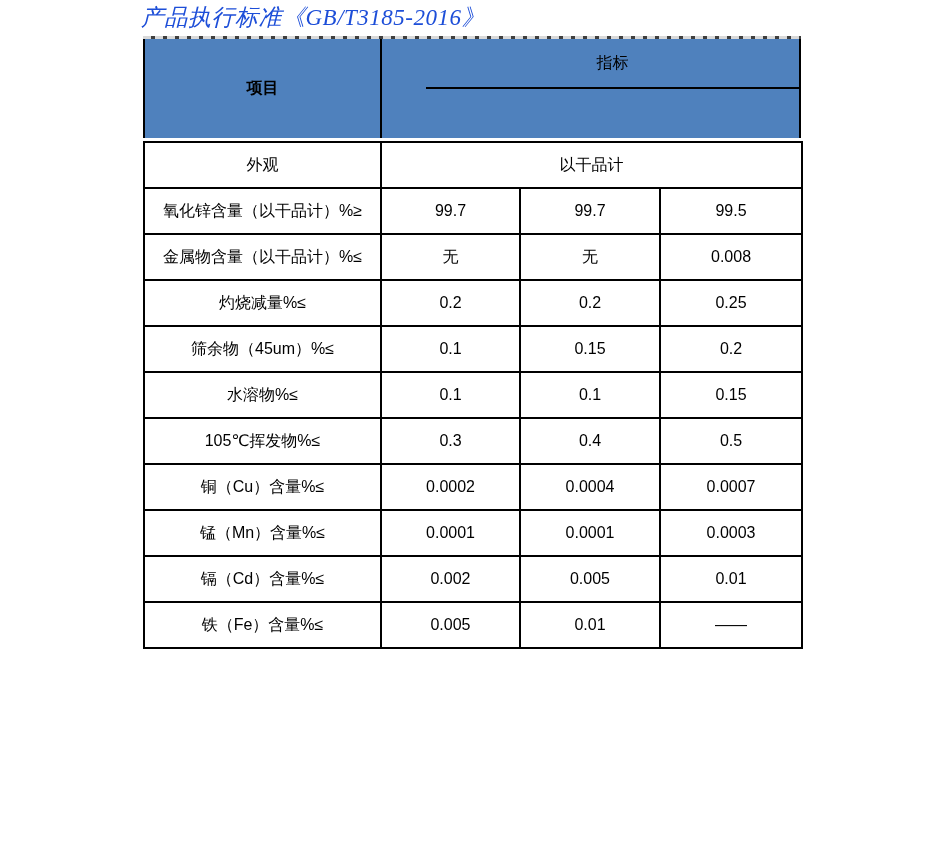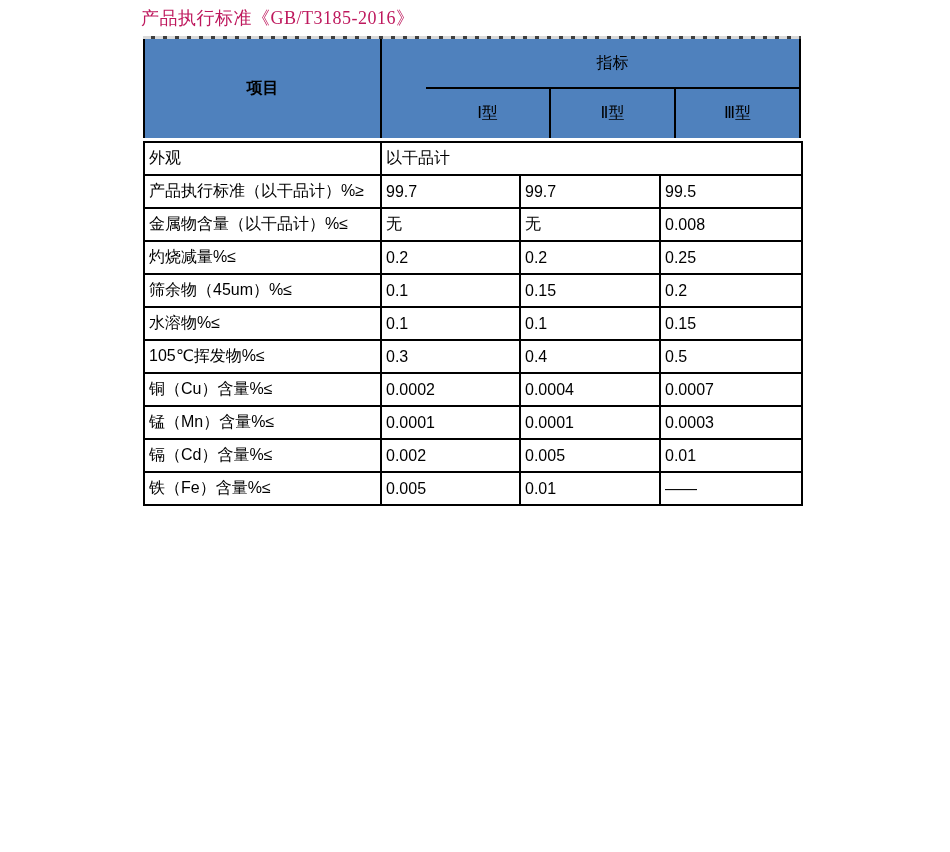--- a/index.html
+++ b/index.html
@@ -14,22 +14,23 @@
   body{
     width:950px;height:852px;
     background:#ffffff;
     position:relative;
     font-family:"Liberation Sans","DejaVu Sans",sans-serif;
     color:var(--text-color);
   }
   .page-title{
     position:absolute;left:141px;top:6px;
     font-family:"Liberation Serif","DejaVu Serif",serif;
-    font-size:18px;line-height:24px;color:#be185d;
+    font-size:23px;line-height:24px;color:#1d4ed8;
     letter-spacing:0.5px;
+    font-style:italic;
   }
   
   .header-block{
     position:absolute;left:143px;top:36px;width:658px;
   }
   .dash-strip{
     height:3px;width:100%;
     background:repeating-linear-gradient(90deg,var(--dash-light) 0 8px,var(--dash-dark) 8px 12px);
   }
   .header-grid{
@@ -59,61 +60,56 @@
     font-size:16px;
   }
   .htype.mid{border-left:2px solid var(--border-color);border-right:2px solid var(--border-color);}
   
   table.spec-body{
     position:absolute;left:143px;top:141px;width:658px;
     border-collapse:collapse;table-layout:fixed;
   }
   table.spec-body td{
     border:2px solid var(--border-color);
-    height:33px;
-    text-align:left;vertical-align:middle;
+    height:46px;
+    text-align:center;vertical-align:middle;
     font-size:16px;
     padding:0 4px;
     overflow:hidden;white-space:nowrap;
   }
 </style>
 </head>
 <body>
 
 <div class="page-title">产品执行标准《GB/T3185-2016》</div>
 
 <div class="header-block">
   <div class="dash-strip"></div>
   <div class="header-grid">
     <div class="hcol-item">项目</div>
     <div class="hcol-right">
       <div class="hrow-indicator">指标</div>
-      <div class="hrow-types">
-        <div class="htype">Ⅰ型</div>
-        <div class="htype mid">Ⅱ型</div>
-        <div class="htype">Ⅲ型</div>
-      </div>
     </div>
   </div>
 </div>
 
 <table class="spec-body">
   <colgroup>
     <col style="width:237px">
       <col style="width:139px">
       <col style="width:140px">
       <col style="width:142px">
   </colgroup>
   <tbody>
     <tr>
       <td>外观</td>
       <td colspan="3">以干品计</td>
     </tr>
     <tr>
-      <td>产品执行标准（以干品计）%≥</td>
+      <td>氧化锌含量（以干品计）%≥</td>
       <td>99.7</td>
       <td>99.7</td>
       <td>99.5</td>
     </tr>
     <tr>
       <td>金属物含量（以干品计）%≤</td>
       <td>无</td>
       <td>无</td>
       <td>0.008</td>
     </tr>

